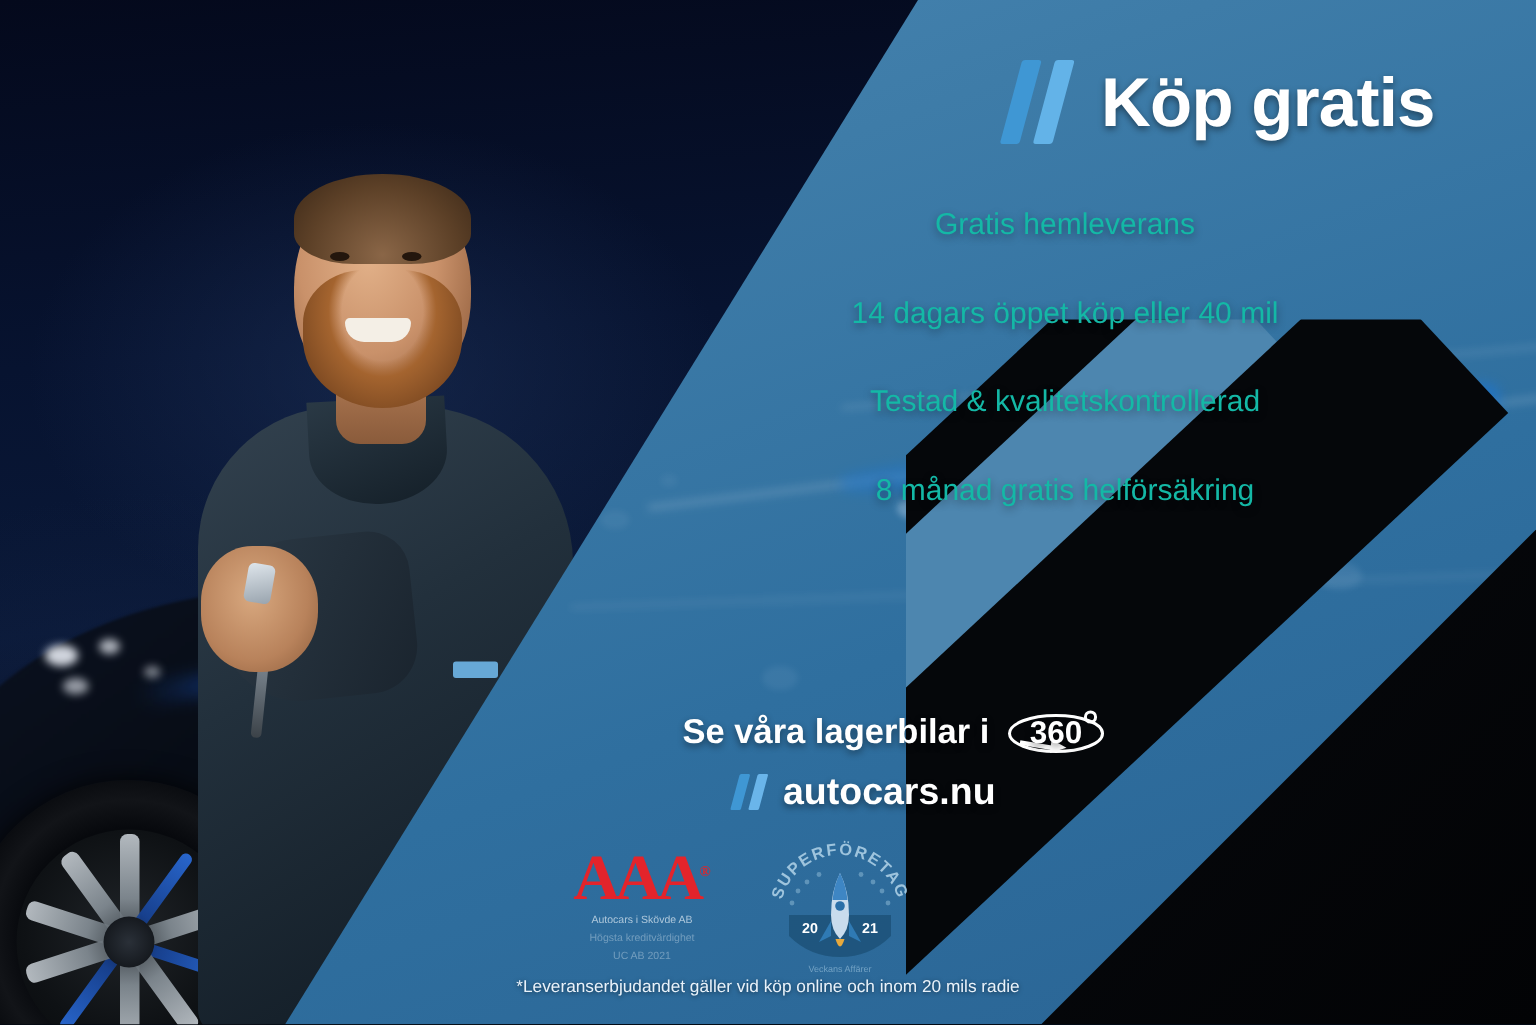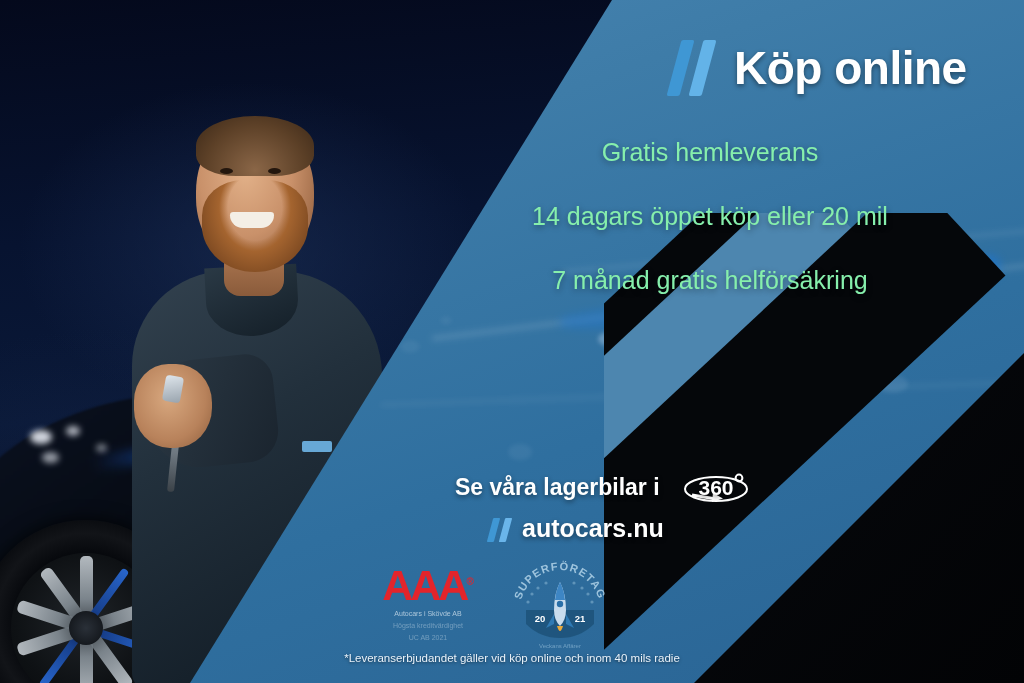--- a/index.html
+++ b/index.html
@@ -290,52 +290,52 @@
   }
 
   .benefits {
     position: absolute;
     left: 430px;
     top: 140px;
     width: 560px;
     text-align: center;
   }
   .benefit {
-    color: #86efac;
-    font-size: 25px;
+    color: #14b8a6;
+    font-size: 20px;
     line-height: 1;
     margin: 0 0 39px 0;
     text-shadow: 0 2px 6px rgba(0,0,0,0.40);
     white-space: nowrap;
   }
 
   .cta {
     position: absolute;
     left: 455px;
     top: 468px;
     color: #ffffff;
   }
   .cta-line1 {
     display: flex;
     align-items: center;
-    gap: 22px;
+    gap: 10px;
     font-size: 23px;
     font-weight: bold;
     text-shadow: 0 2px 5px rgba(0,0,0,0.45);
     white-space: nowrap;
   }
   .badge360 {
     position: relative;
     width: 68px;
     height: 38px;
     display: inline-block;
   }
   .cta-line2 {
     display: flex;
-    align-items: center;
+    align-items: flex-start;
     gap: 7px;
     margin-top: 8px;
     margin-left: 34px;
     font-size: 25px;
     font-weight: bold;
     text-shadow: 0 2px 5px rgba(0,0,0,0.45);
   }
   .slash-small {
     position: relative;
     display: inline-block;
@@ -368,21 +368,21 @@
     top: 6px;
     text-align: center;
     width: 120px;
   }
   .aaa-word {
     color: #e3242b;
     font-size: 43px;
     font-weight: bold;
     letter-spacing: -3px;
     line-height: 1;
-    font-family: Liberation Sans, sans-serif;
+    font-family: Liberation Serif, serif;
   }
   .aaa-reg {
     font-size: 10px;
     vertical-align: super;
     letter-spacing: 0;
   }
   .aaa-sub {
     color: #c3d7e6;
     font-size: 7px;
     line-height: 1.45;
@@ -496,27 +496,28 @@
     <div class="stripe dark" style="left:306px;  top:-40px; width:140px; height:760px;"></div>
   </div>
 
   <div class="content">
 
     <div class="headline">
       <span class="slash-mark">
         <i></i>
           <i></i>
       </span>
-      <span class="headline-text">Köp online</span>
+      <span class="headline-text">Köp gratis</span>
     </div>
 
     <div class="benefits">
       <p class="benefit">Gratis hemleverans</p>
-      <p class="benefit">14 dagars öppet köp eller 20 mil</p>
-      <p class="benefit">7 månad gratis helförsäkring</p>
+      <p class="benefit">14 dagars öppet köp eller 40 mil</p>
+      <p class="benefit">Testad &amp; kvalitetskontrollerad</p>
+      <p class="benefit">8 månad gratis helförsäkring</p>
     </div>
 
     <div class="cta">
       <div class="cta-line1">
         <span>Se våra lagerbilar i</span>
         <span class="badge360">
           <svg viewBox="0 0 68 38" width="68" height="38" aria-hidden="true">
             <ellipse cx="34" cy="21" rx="31" ry="12" fill="none" stroke="#ffffff" stroke-width="2"></ellipse>
             <path d="M10 27 L34 31" stroke="#ffffff" stroke-width="3" fill="none"></path>
             <polygon points="31,25 41,30.5 30,34" fill="#ffffff"></polygon>
@@ -576,15 +577,15 @@
             <path d="M47,68 Q50,78 53,68 Z" fill="#e8a93c"></path>
           </g>
           <text x="30" y="64" font-family="Liberation Sans, sans-serif" font-size="9.5" font-weight="bold" fill="#ffffff" text-anchor="middle">20</text>
           <text x="70" y="64" font-family="Liberation Sans, sans-serif" font-size="9.5" font-weight="bold" fill="#ffffff" text-anchor="middle">21</text>
           <text x="50" y="90" font-family="Liberation Sans, sans-serif" font-size="6" fill="#8fb9d6" text-anchor="middle" opacity="0.7">Veckans Affärer</text>
         </svg>
       </div>
 
     </div>
 
-    <div class="disclaimer">*Leveranserbjudandet gäller vid köp online och inom 40 mils radie</div>
+    <div class="disclaimer">*Leveranserbjudandet gäller vid köp online och inom 20 mils radie</div>
   </div>
 </div>
 
 </body></html>

